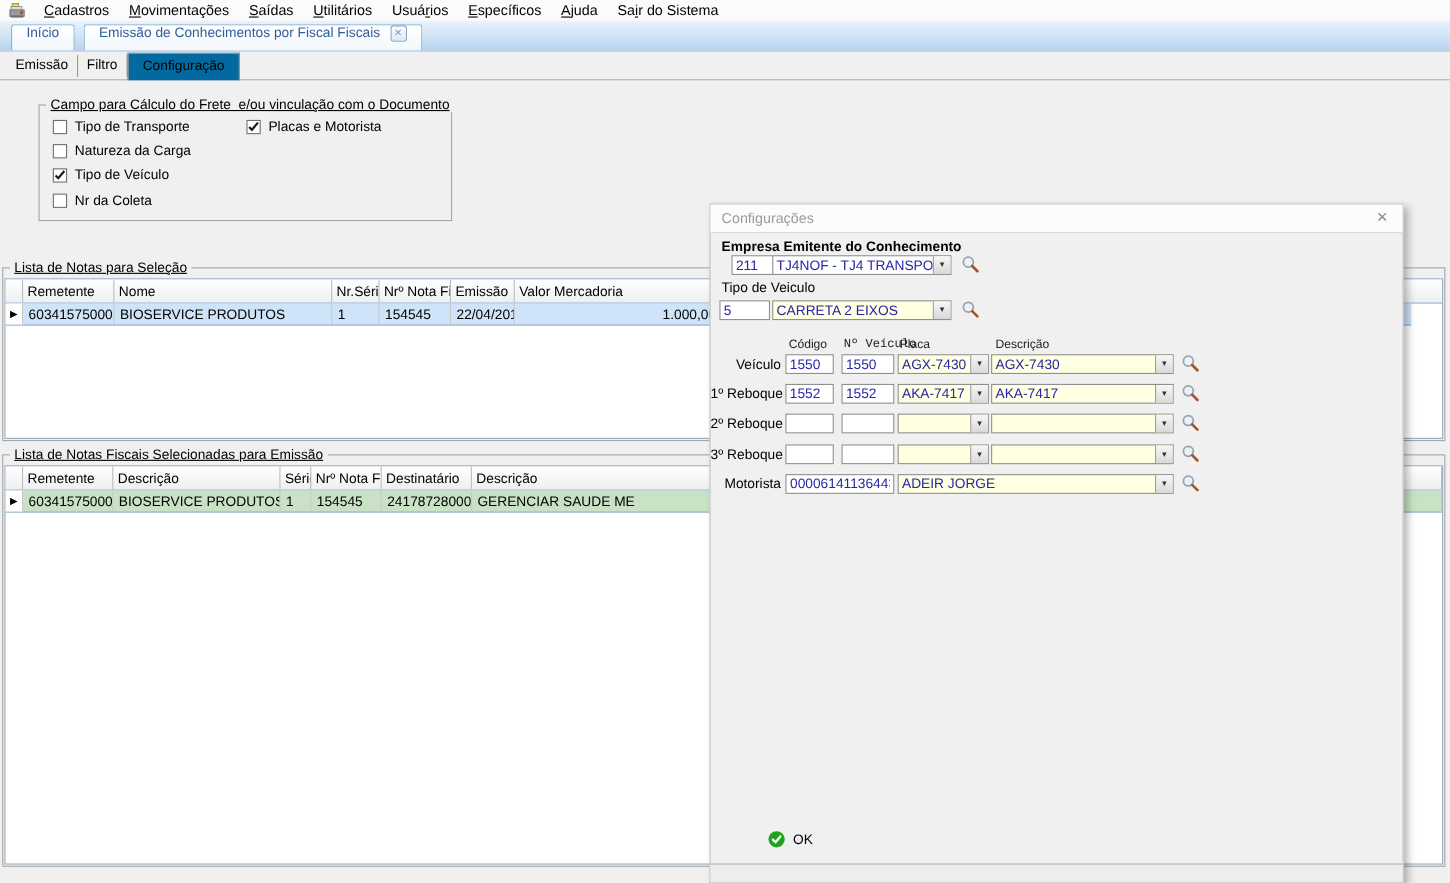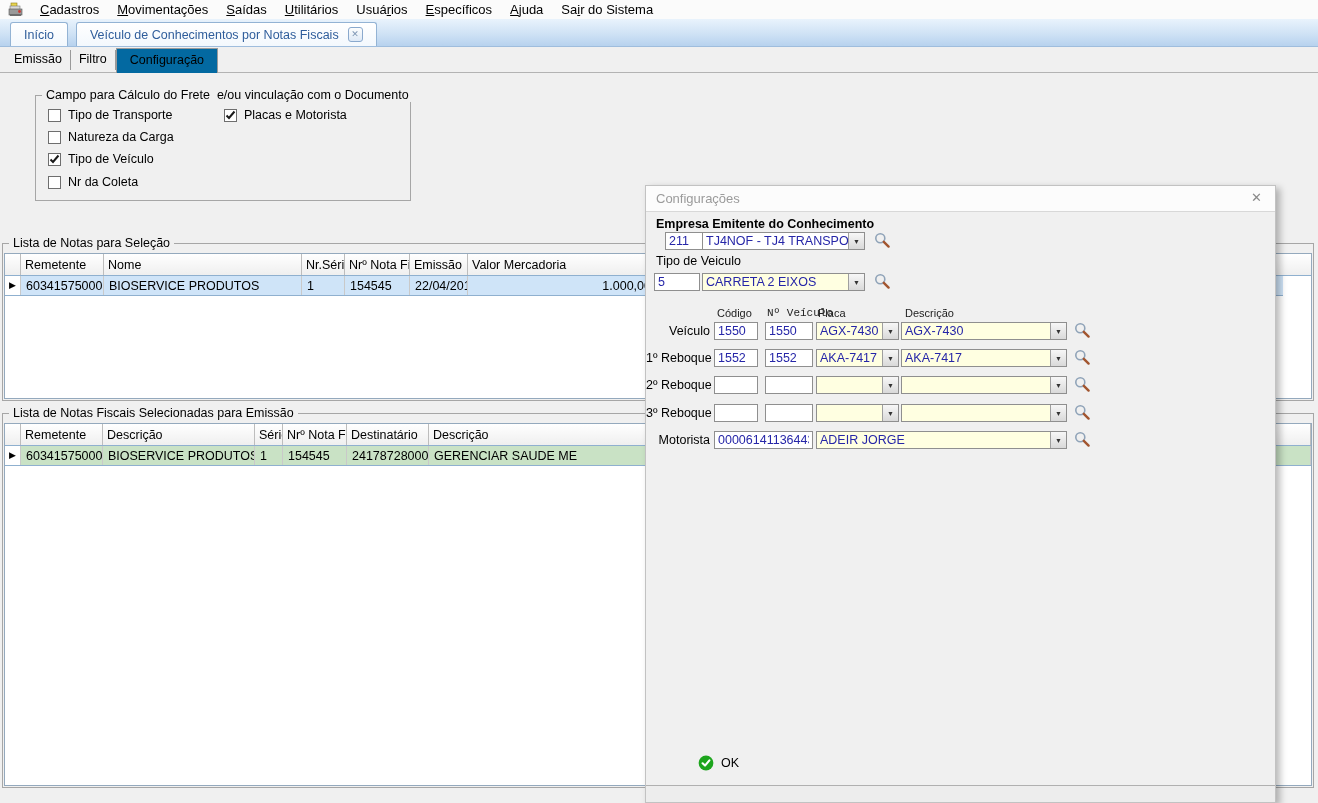--- a/index.html
+++ b/index.html
@@ -15,40 +15,40 @@
   #appicon { width:16px; height:15px; margin:0 7px 0 8px; }
   .menu-item { padding:0 9px; height:19px; line-height:19px; cursor:default; white-space:nowrap; }
 
   
   #tabstrip { position:absolute; left:0; top:19px; width:100%; height:28px;
     background:linear-gradient(#e9f3fc 0%, #cfe2f5 55%, #b7d2ee 100%);
     border-bottom:1px solid #9fbddd; display:flex; align-items:flex-end; }
   .doc-tab { position:relative; margin-left:8px; height:24px;
     background:linear-gradient(#ffffff,#f3f8fd);
     border:1px solid #93b3d4; border-bottom:none; border-radius:3px 3px 0 0;
-    color:#2f5d9b; font-size:12.5px; display:inline-flex; align-items:center;
+    color:#2f5d9b; font-size:12.5px; display:inline-flex; align-items:flex-start;
     padding:0 13px; gap:9px; white-space:nowrap; }
   .doc-tab:first-child { margin-left:10px; }
   .tab-close { width:15px; height:15px; border:1px solid #8aa9cd; border-radius:3px;
     background:linear-gradient(#fdfdfd,#dde9f6); color:#7e96b4; font-size:9px;
     line-height:13px; text-align:center; cursor:default; }
 
   
   #subtabs { position:absolute; left:0; top:47px; width:100%; height:26px;
     background:#f0f0f0; border-bottom:1px solid #b3b3b3; display:flex; align-items:flex-end; }
   .subtab { font-size:12.5px; padding:2px 8px 4px 8px; border-right:1px solid #9a9a9a;
     margin-bottom:2px; white-space:nowrap; }
   .subtab:first-child { margin-left:6px; }
   .subtab.active { border:1px solid #9a9a9a; border-bottom:none; background:#0369a1;
     padding:4px 13px 6px 13px; margin-bottom:-1px; position:relative; z-index:2; }
 
   
   .groupbox { position:absolute; border:1px solid #a6a6a6; }
   .gb-legend { position:absolute; top:-8px; left:6px; background:#f0f0f0;
-    padding:0 4px; font-size:12.5px; white-space:pre; }
+    padding:0 4px; font-size:12.5px; white-space:pre;text-decoration:underline; }
 
   
   .chk { position:absolute; display:flex; align-items:center; gap:7px; }
   .chk-box { width:13px; height:13px; background:#fff; border:1px solid #6e6e6e;
     position:relative; flex:none; }
   .chk-box svg { position:absolute; left:0; top:0; }
   .chk-label { font-size:12.5px; white-space:nowrap; }
 
   
   .grid { position:absolute; left:1px; top:9px; right:1px; bottom:1px;
@@ -111,21 +111,21 @@
     <span class="menu-item"><u>E</u>specíficos</span>
     <span class="menu-item"><u>A</u>juda</span>
     <span class="menu-item">Sa<u>i</u>r do Sistema</span>
   </div>
 
 <div id="tabstrip">
     <div class="doc-tab">
       <span>Início</span>
     </div>
     <div class="doc-tab">
-      <span>Veículo de Conhecimentos por Notas Fiscais</span>
+      <span>Emissão de Conhecimentos por Fiscal Fiscais</span>
       <span class="tab-close">✕</span>
     </div>
   </div>
 
 <div id="subtabs">
     <span class="subtab">Emissão</span>
     <span class="subtab">Filtro</span>
     <span class="subtab active">Configuração</span>
   </div>
 

